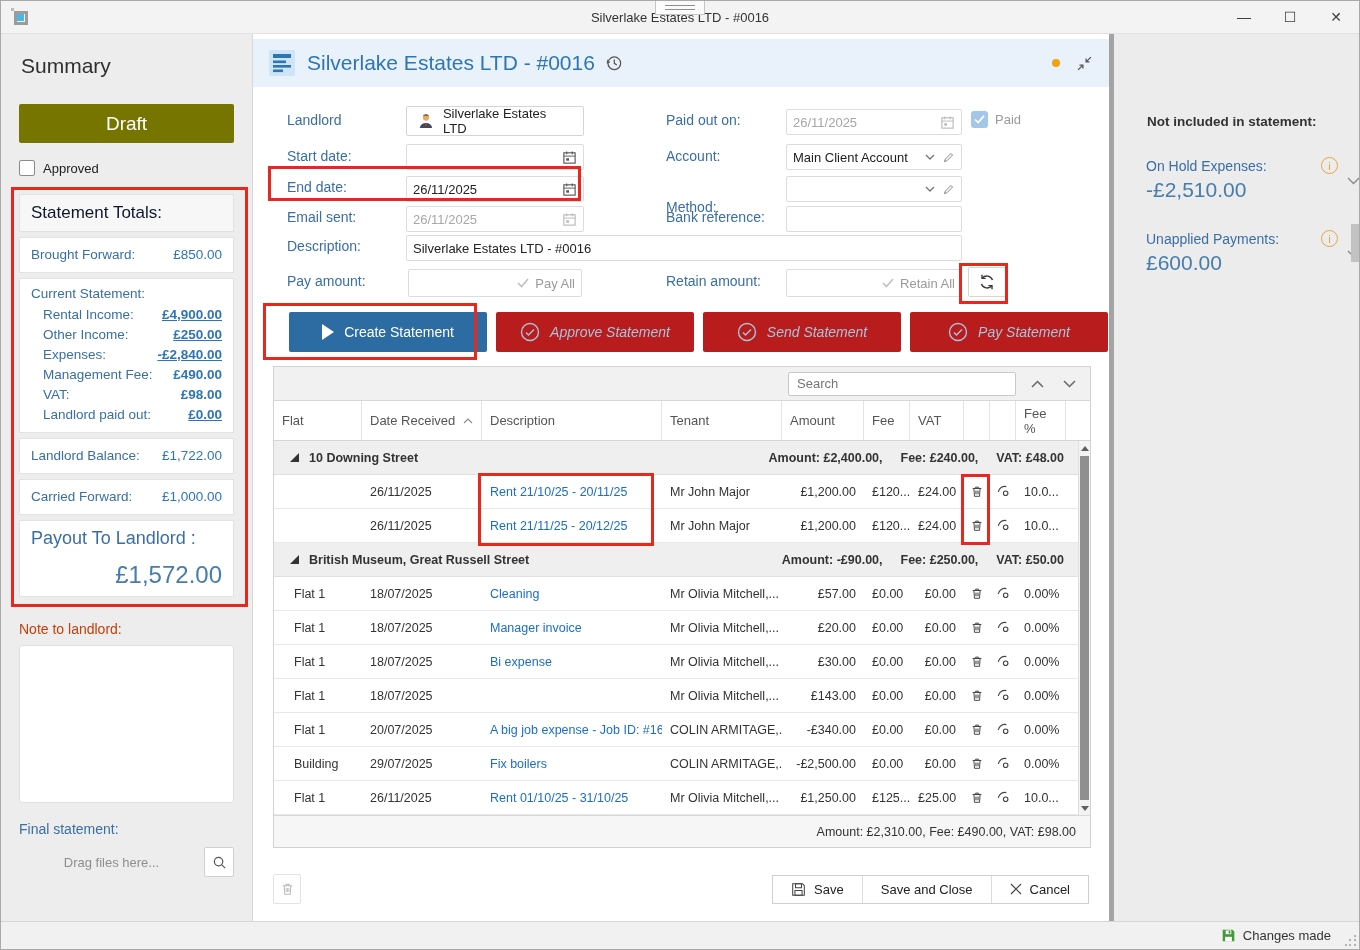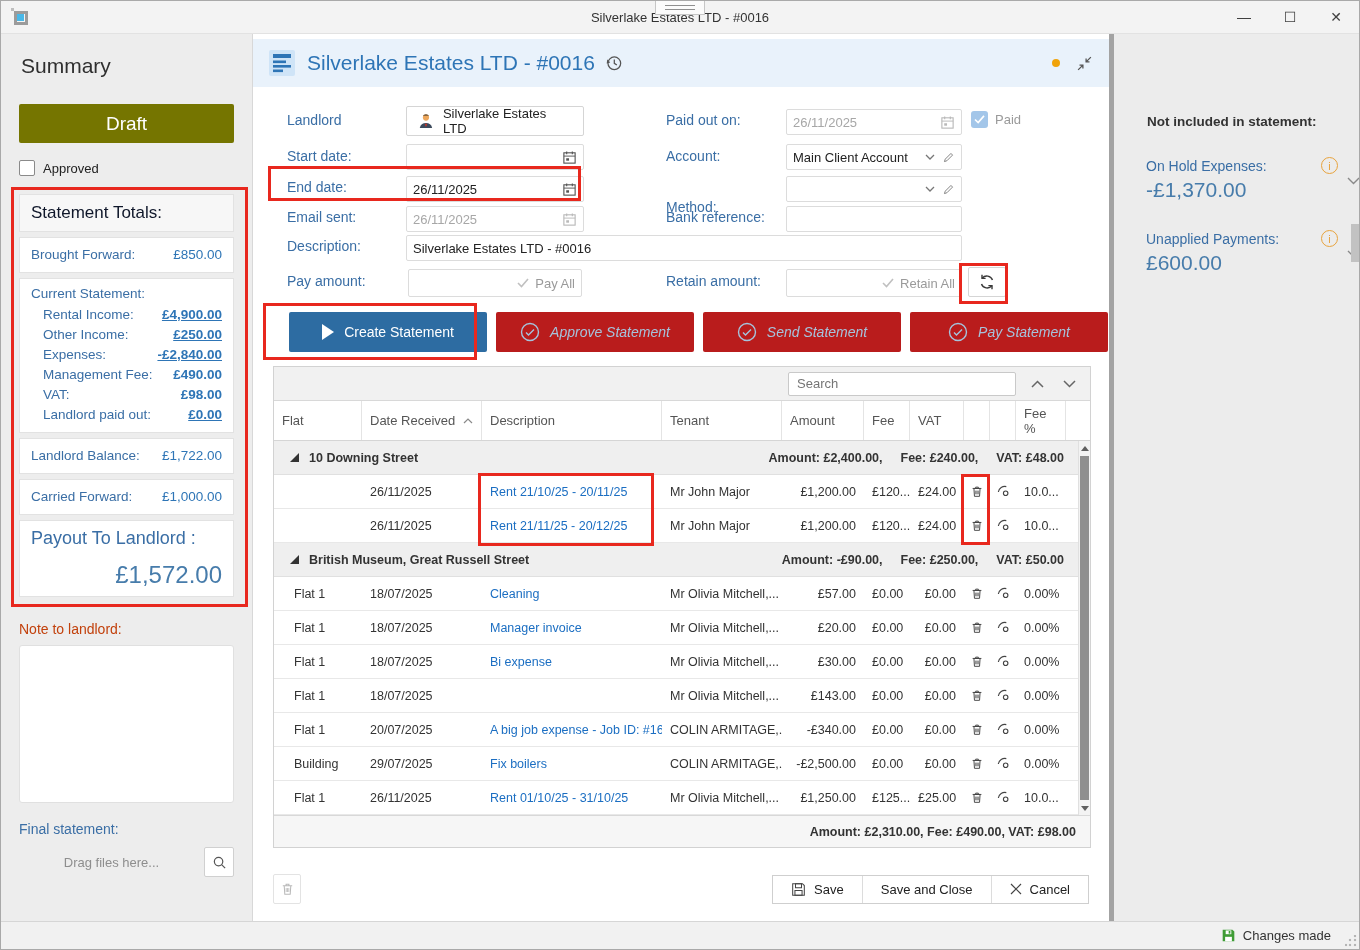--- a/index.html
+++ b/index.html
@@ -111,21 +111,21 @@
   .g-group .tri { margin-right:10px; display:flex; }
   .g-group .g-tots { margin-left:auto; display:flex; }
   .g-tots span { margin-left:18px; }
   .g-row { height:34px; border-bottom:1px solid #e8e8e8; align-items:center; }
   .g-row > div { padding:0 8px; overflow:hidden; white-space:nowrap; }
   .c-flat { padding-left:20px !important; }
   .c-num { text-align:right; }
   .c-desc { color:#1b6ec2; cursor:pointer; }
   .c-icon { display:flex; align-items:center; justify-content:center; padding:0 !important; }
   .g-footer { height:32px; background:#f6f6f6; border-top:1px solid #d8d8d8; display:flex;
-              align-items:center; justify-content:flex-end; padding-right:14px; font-weight:bold; font-size:12.5px; }
+              align-items:center; justify-content:flex-end; padding-right:14px; font-weight:normal; font-size:12.5px; }
   .g-scroll { position:absolute; right:0; top:0; bottom:0; width:12px; background:#f3f3f3;
               border-left:1px solid #e0e0e0; }
   .g-scroll .thumb { position:absolute; left:1px; right:1px; top:15px; bottom:15px; background:#8f8f8f; }
   .g-scroll .up, .g-scroll .dn { position:absolute; left:0; right:0; height:14px; display:flex;
               align-items:center; justify-content:center; }
   .g-scroll .up { top:0; } .g-scroll .dn { bottom:0; }
 
   
   .m-footer { display:flex; align-items:center; margin:26px 20px 0 20px; }
   .del-btn { width:28px; height:30px; background:#fff; border:1px solid #e3e3e3; border-radius:2px;
@@ -797,21 +797,21 @@
     <div class="rp-item">
       <div class="rp-lblrow">
         <span class="rp-label">On Hold Expenses:</span>
         <span class="info-ic">i</span>
       </div>
       <span class="rp-chev">
         <svg width="13" height="8" viewBox="0 0 13 8">
             <path d="M1 1l5.5 5.5L12 1" fill="none" stroke="#8a8a8a" stroke-width="1.4"></path>
           </svg>
       </span>
-      <div class="rp-value">-£1,370.00</div>
+      <div class="rp-value">-£2,510.00</div>
     </div>
 
     <div class="rp-item">
       <div class="rp-lblrow">
         <span class="rp-label">Unapplied Payments:</span>
         <span class="info-ic">i</span>
       </div>
       <span class="rp-chev">
         <svg width="13" height="8" viewBox="0 0 13 8">
             <path d="M1 1l5.5 5.5L12 1" fill="none" stroke="#8a8a8a" stroke-width="1.4"></path>

